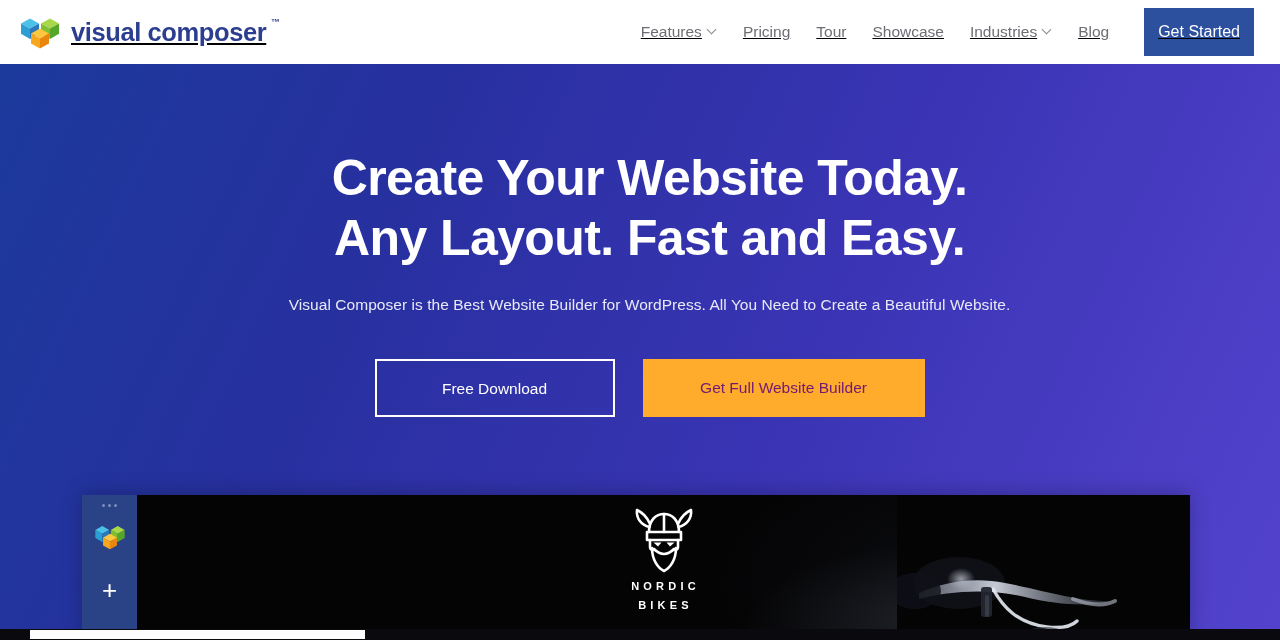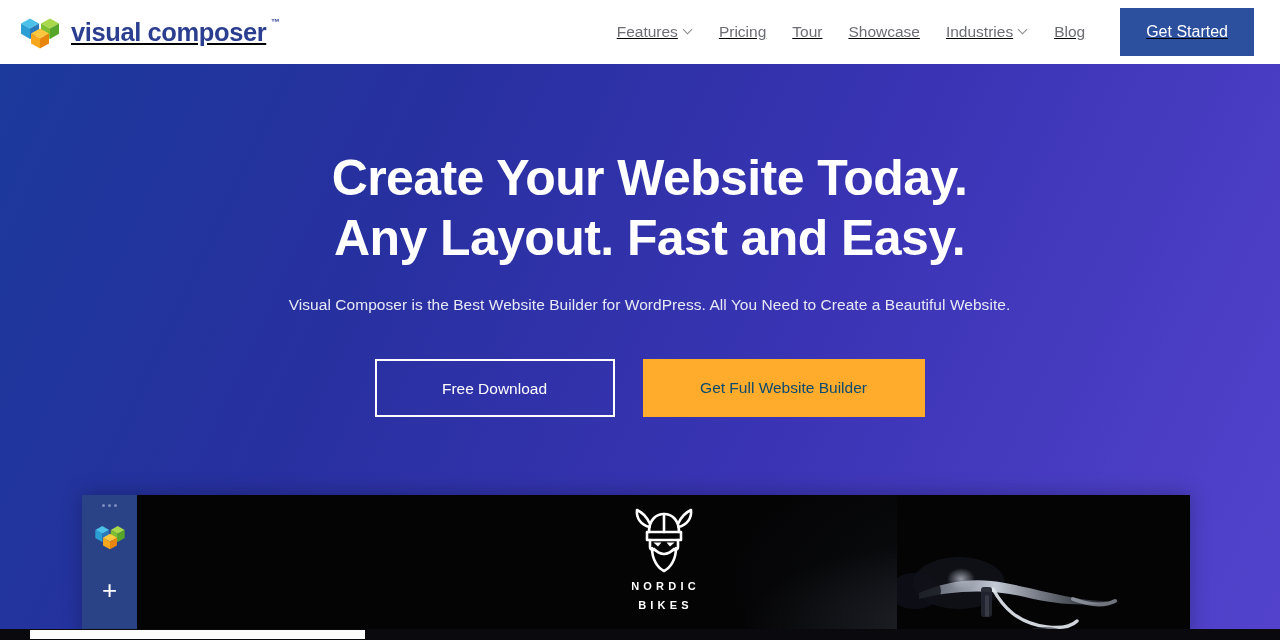--- a/index.html
+++ b/index.html
@@ -94,21 +94,21 @@
   }
 
   #get-started {
     margin-left: 22px;
     margin-right: 26px;
     background: #2c4f9e;
     color: #ffffff;
     font-size: 16px;
     font-weight: 400;
     border: none;
-    padding: 0 26px;
+    padding: 0 14px;
     height: 48px;
     line-height: 48px;
     cursor: pointer;
     white-space: nowrap;
     font-family: "Liberation Sans", sans-serif;
   }
 
   
   #hero {
     position: absolute;
@@ -153,21 +153,21 @@
     font-size: 15.5px;
     cursor: pointer;
     font-family: "Liberation Sans", sans-serif;
   }
   #btn-get-builder {
     width: 282px;
     height: 58px;
     line-height: 58px;
     border: none;
     background: #ffab2b;
-    color: #0c4a6e;
+    color: #701a75;
     font-size: 15.5px;
     cursor: pointer;
     font-family: "Liberation Sans", sans-serif;
   }
 
   
   #preview {
     position: absolute;
     left: 82px;
     top: 495px;

